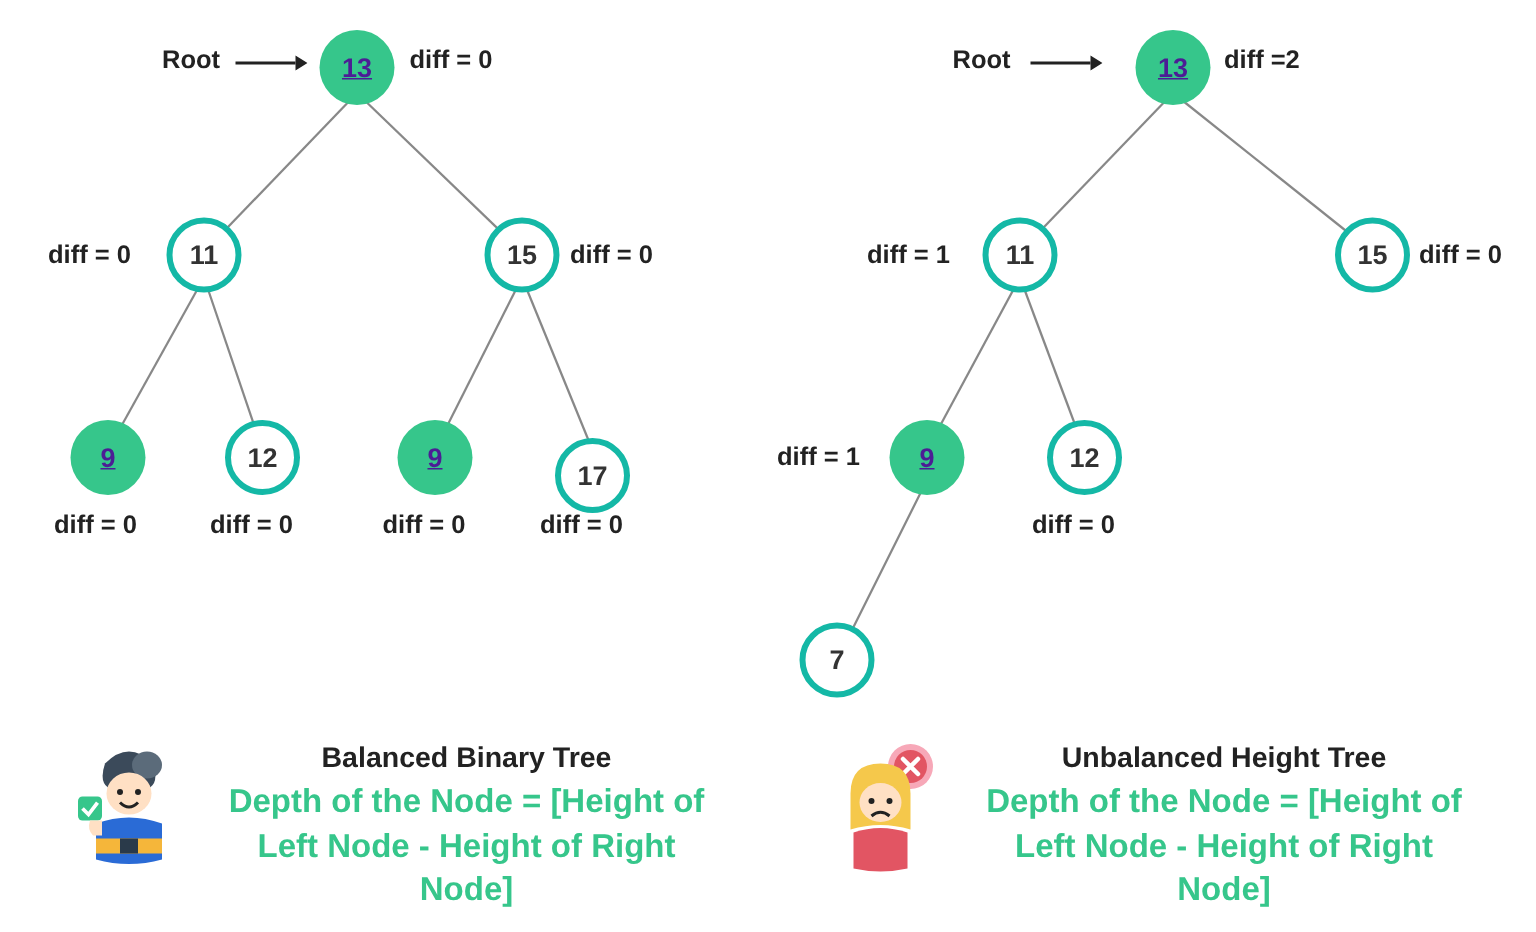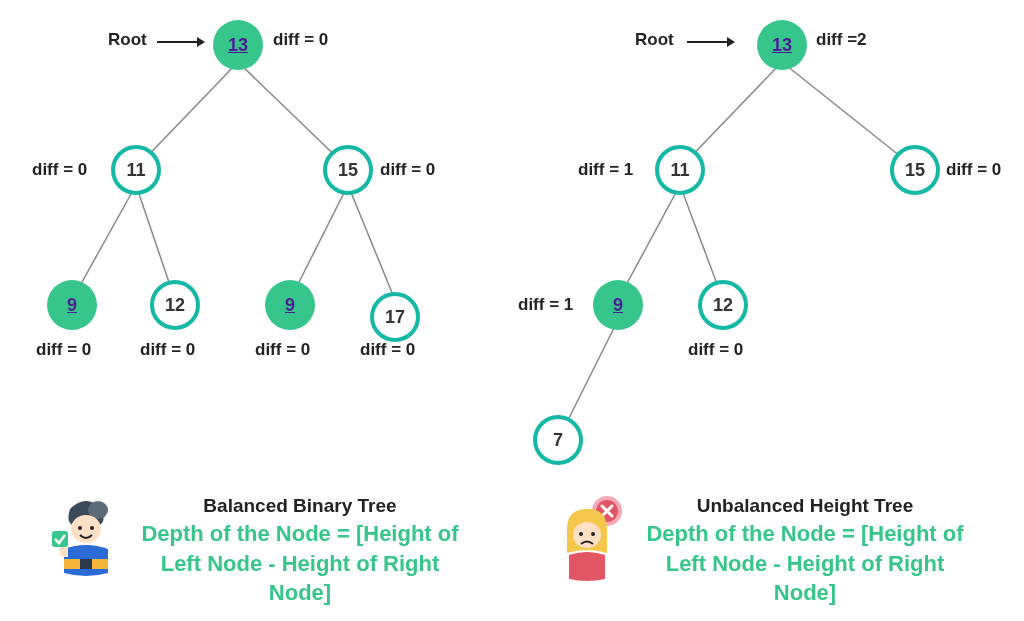--- a/index.html
+++ b/index.html
@@ -48,21 +48,21 @@
   .edge {
     position: absolute;
     z-index: 1;
     stroke: #888;
     stroke-width: 1.5;
   }
   .caption-block {
     position: absolute;
     display: flex;
     align-items: flex-start;
-    gap: 8px;
+    gap: 19px;
   }
   .caption-text {
     text-align: center;
     max-width: 340px;
   }
   .caption-title {
     font-size: 19px;
     font-weight: 600;
     color: #222;
     margin-bottom: 2px;

